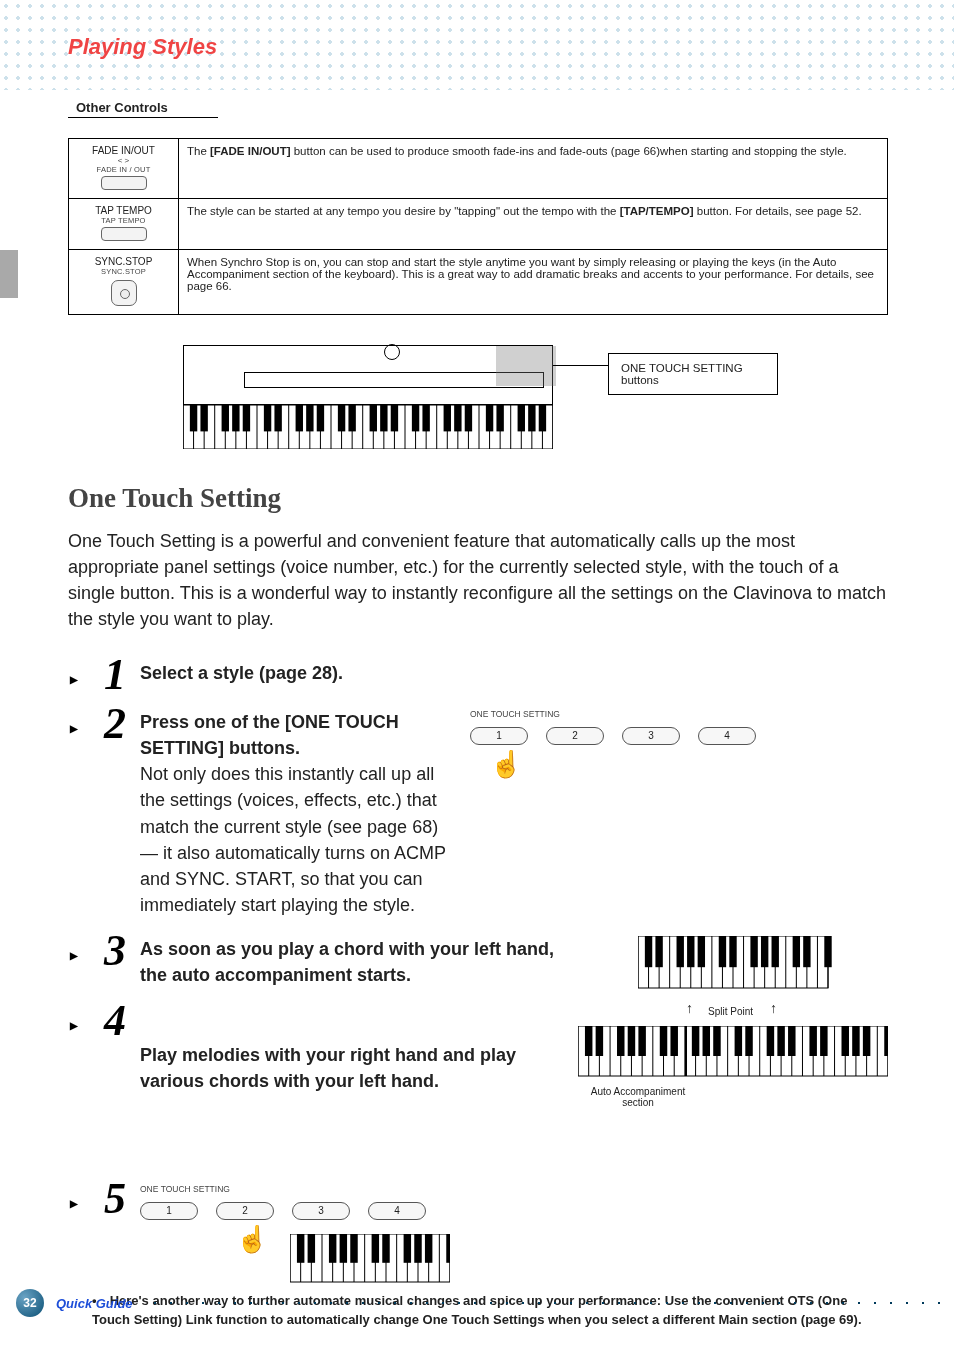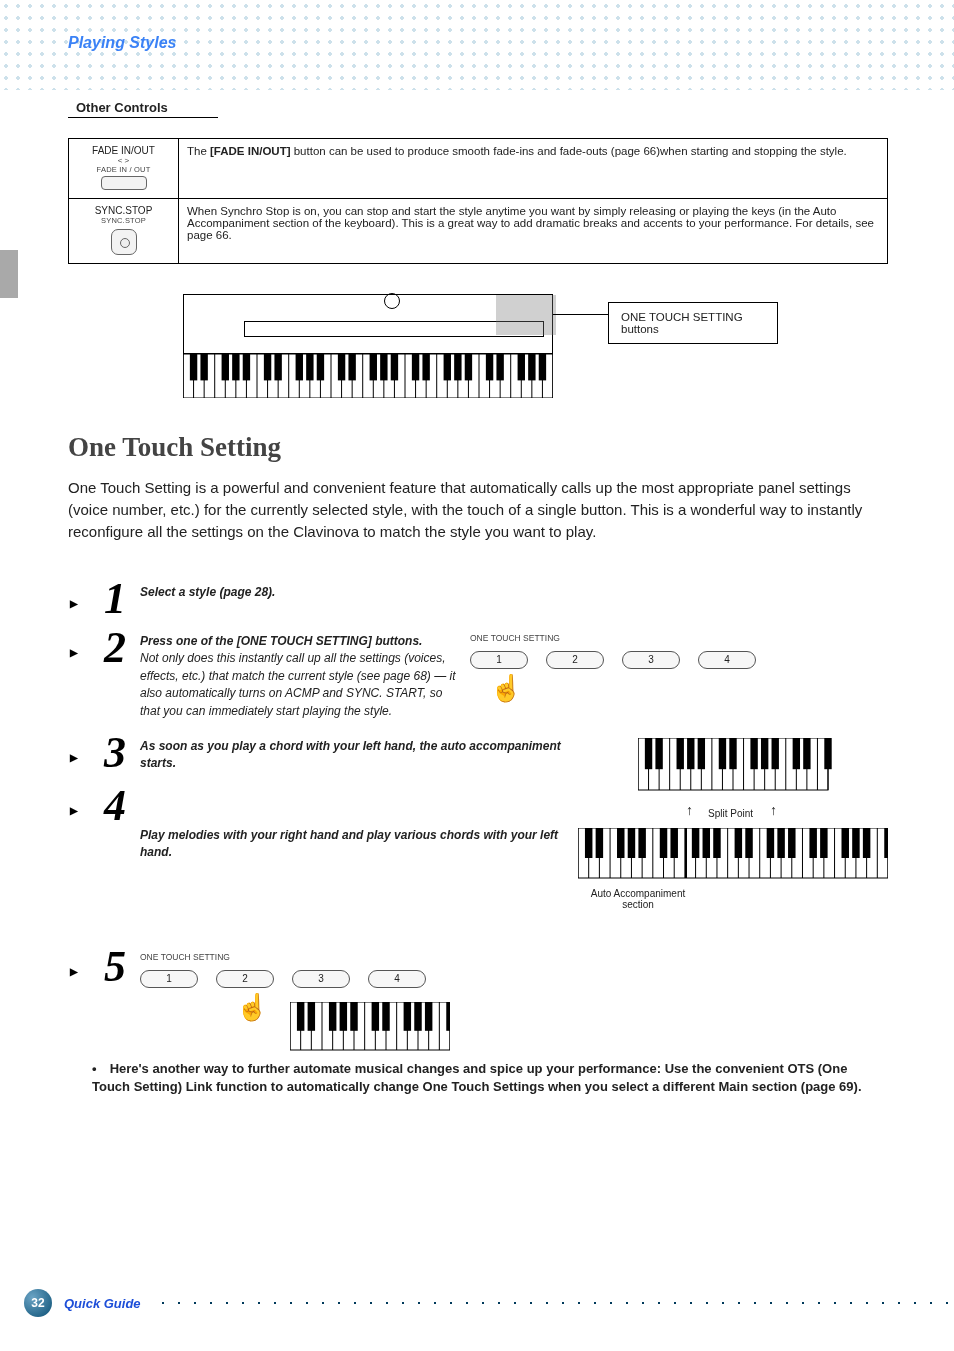--- a/index.html
+++ b/index.html
@@ -12,21 +12,21 @@
     position: relative;
   }
   .dots-bg {
     position: absolute; top: 0; left: 0; width: 954px; height: 90px;
     background-image: radial-gradient(circle, #b7d4e3 2px, transparent 2px);
     background-size: 12px 12px;
     opacity: .7;
   }
   .header {
     position: absolute; left: 68px; top: 34px;
-    color: #3b82f6; font-style: italic; font-weight: 700; font-size: 16px; text-align: center;
+    color: #ef4444; font-style: italic; font-weight: 700; font-size: 22px; text-align: center;
   }
   .page {
     position: absolute; top: 100px; left: 68px; width: 820px;
   }
   .other-controls-title {
     font-weight: 700; font-size: 13px; color: #222;
     border-bottom: 1px solid #000; width: 150px; padding: 0 4px 2px 8px;
     margin-bottom: 4px;
   }
   .controls-table {
@@ -82,37 +82,37 @@
   }
   .piano {
     position:absolute; left:0px; top:60px; width:370px; height:44px;
   }
 
   h2.section-title {
     font-family: Georgia, 'Times New Roman', serif;
     font-size: 27px; color: #444; font-weight: 600;
     margin-bottom: 14px;
   }
-  .intro-text { font-size: 15px; line-height: 1.45; margin-bottom: 42px; }
+  .intro-text { font-size: 18px; line-height: 1.45; margin-bottom: 28px; }
 
   .step {
     display: flex; align-items: flex-start; gap: 10px; margin-bottom: 18px;
     position: relative;
   }
   .step-num {
     font-family: Georgia, 'Times New Roman', serif;
     font-style: italic; font-weight: 700; font-size: 44px; color:#000;
     min-width: 62px; text-align: right; position: relative;
     line-height: .7; padding-right: 4px;
   }
   .step-num::before {
     content: "▶"; font-size: 10px; font-style: normal; position:absolute;
     left: 2px; top: 16px; color:#000;
   }
-  .step-body { flex: 1; font-size: 12px; line-height: 1.45; font-style: italic; }
+  .step-body { flex: 1; font-size: 18px; line-height: 1.45; }
   .step-body .bold { font-weight: 700; }
   .step-aside { width: 320px; }
 
   .ots-panel { position: relative; width: 310px; height: 80px; }
   .ots-label { font-size: 8.5px; color:#444; position:absolute; top:0; left:0; }
   .ots-row { position:absolute; top:18px; left:0; display:flex; gap:18px; }
   .ots-btn {
     width:58px; height:18px; border:1px solid #555; border-radius:9px;
     text-align:center; font-size:10px; line-height:16px; background:#f7f7f7;
   }
@@ -122,21 +122,21 @@
 
   .kbd-split { position:relative; width:310px; height:170px; }
   .split-label { font-size:10px; position:absolute; }
   .arrow-up { font-size:14px; position:absolute; }
 
   .tip-list { margin-top: 28px; font-size:13px; font-weight:700; line-height:1.45; padding-left:24px; }
   .tip-list .bullet { display:inline-block; width:14px; }
 
   .footer {
     position:absolute; left:0; bottom:34px; width:954px;
-    display:flex; align-items:center; padding-left:24px;
+    display:flex; align-items:center; padding-left:16px;
   }
   .page-badge {
     width:28px; height:28px; border-radius:50%;
     background: radial-gradient(circle at 30% 30%, #6aa3c4, #0a4f74);
     color:#fff; font-size:12px; font-weight:700;
     display:flex; align-items:center; justify-content:center;
     margin-right:12px;
   }
   .footer-label {
     font-style: italic; font-weight:700; color:#1d4ed8; font-size:13px;
@@ -166,20 +166,30 @@
     <tbody>
         <tr>
       <td class="icon-cell">
         <span class="label-med">FADE IN/OUT</span>
         <span class="arrows">&lt; &gt;</span>
         <span class="label-tiny">FADE IN / OUT</span>
         <span class="btn-small"></span>
       </td>
       <td>
         <span>The </span><b>[FADE IN/OUT]</b><span> button can be used to produce smooth fade-ins and fade-outs (page 66)when starting and stopping the style.</span>
+      </td>
+    </tr>
+    <tr>
+      <td class="icon-cell">
+        <span class="label-med">TAP TEMPO</span>
+        <span class="label-tiny">TAP TEMPO</span>
+        <span class="btn-small"></span>
+      </td>
+      <td>
+        <span>The style can be started at any tempo you desire by "tapping" out the tempo with the </span><b>[TAP/TEMPO]</b><span> button. For details, see page 52.</span>
       </td>
     </tr>
     <tr>
       <td class="icon-cell">
         <span class="label-med">SYNC.STOP</span>
         <span class="label-tiny">SYNC.STOP</span>
         <span class="btn-small round"></span>
       </td>
       <td>
         <span>When Synchro Stop is on, you can stop and start the style anytime you want by simply releasing or playing the keys (in the Auto Accompaniment section of the keyboard). This is a great way to add dramatic breaks and accents to your performance. For details, see page 66.</span>

